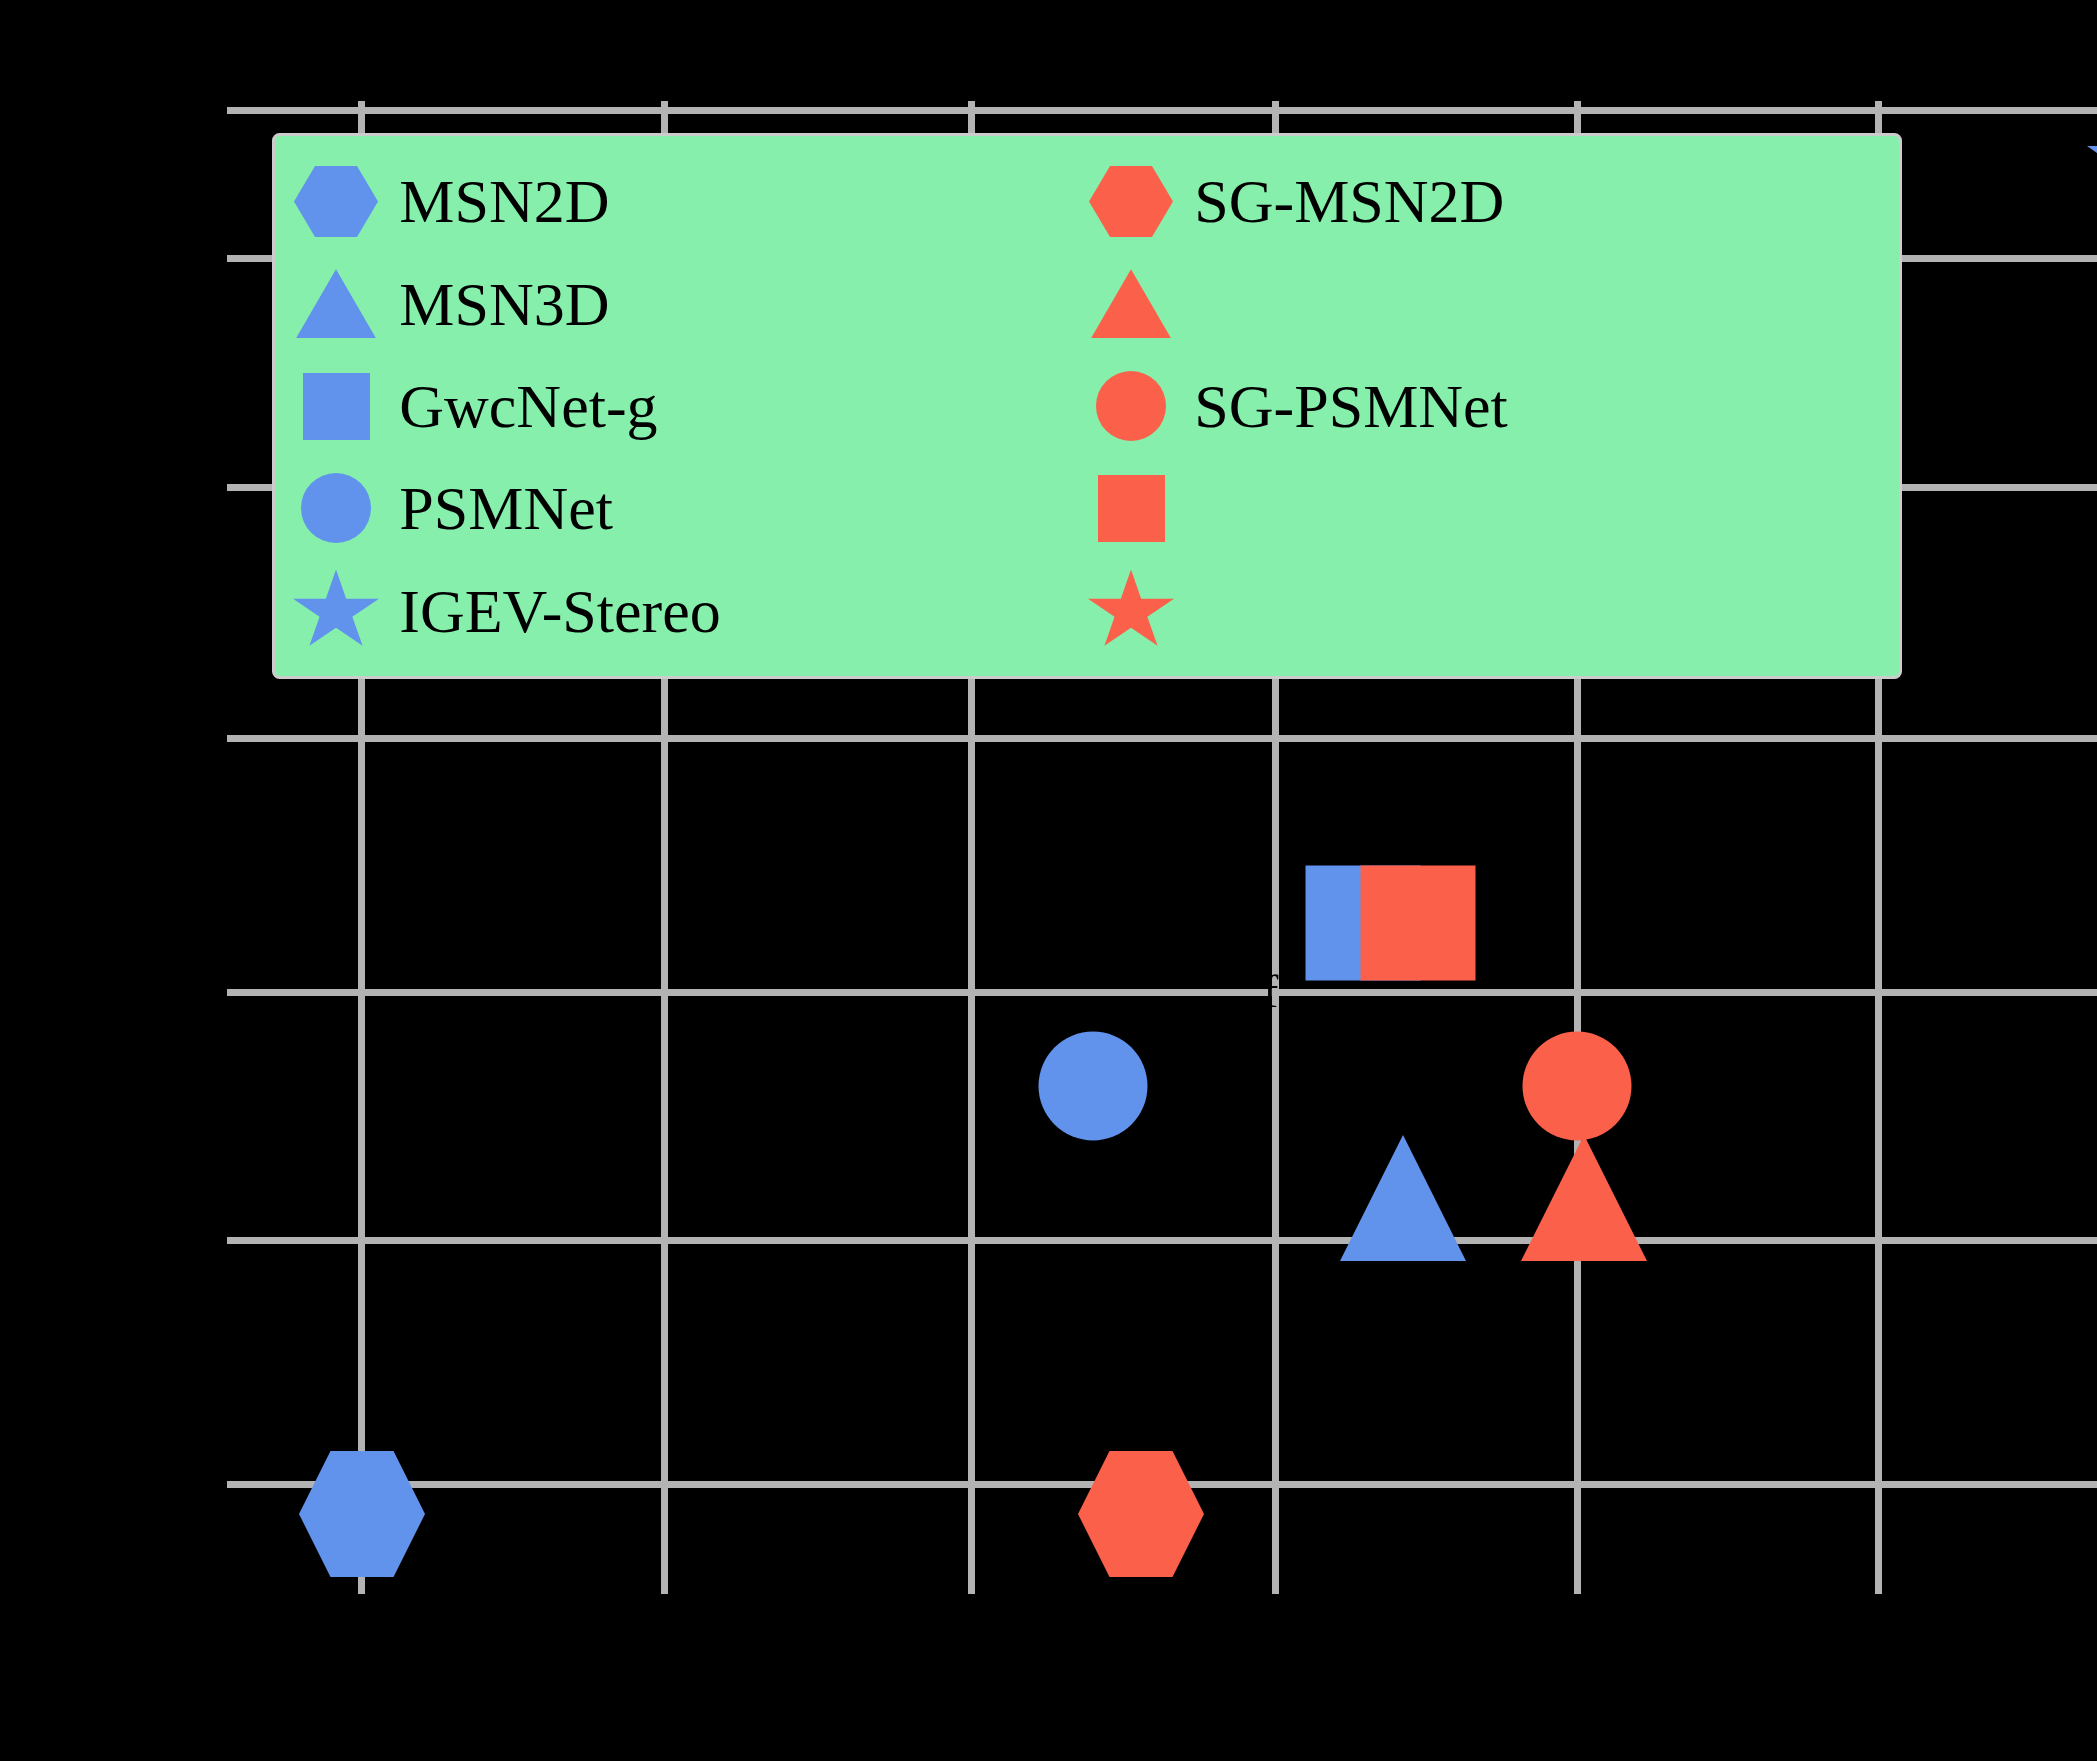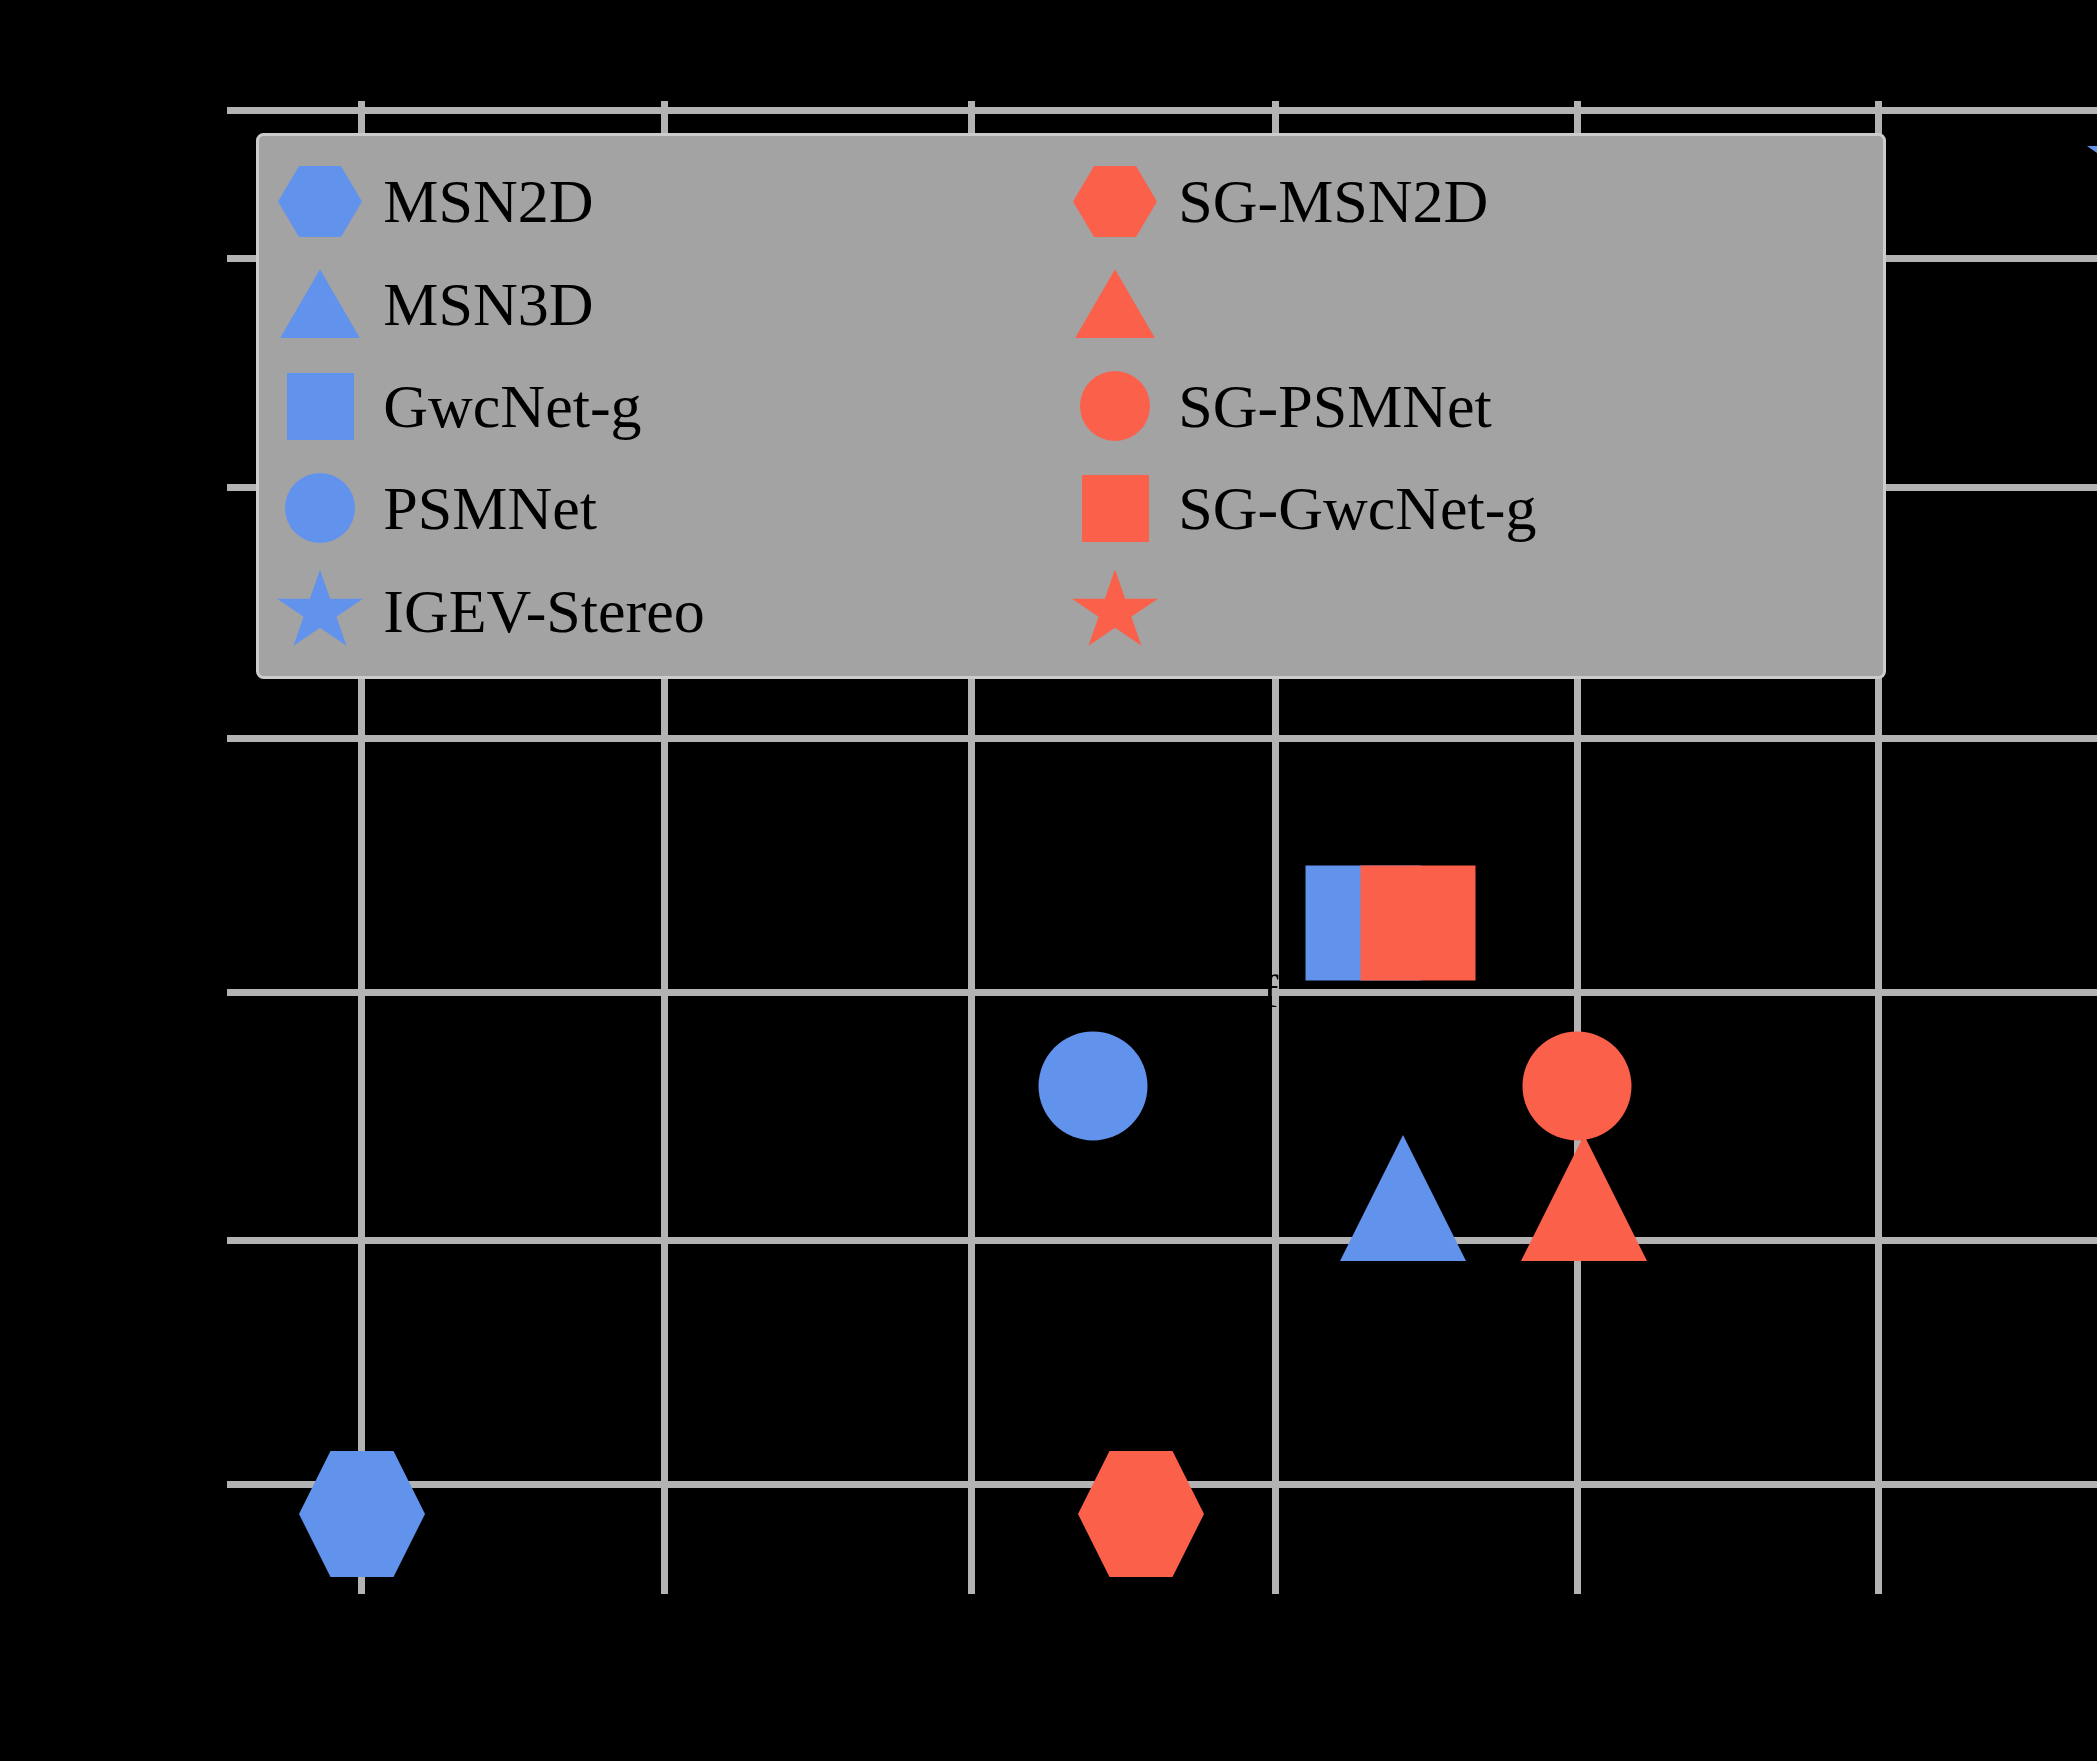--- a/index.html
+++ b/index.html
@@ -20,22 +20,22 @@
   .trishape{width:100%;height:100%;clip-path:polygon(50% 0%,100% 100%,0% 100%);}
   .sqshape{width:100%;height:100%;}
   .cirshape{width:100%;height:100%;border-radius:50%;}
   .starshape{width:100%;height:100%;
     clip-path:polygon(50% 0%,61.8% 35.5%,100% 35.5%,69% 57.5%,80.9% 93%,50% 71%,19.1% 93%,30.9% 57.5%,0% 35.5%,38.2% 35.5%);}
 
   
   .hiddentext{position:absolute;color:#000000;font-size:36px;white-space:nowrap;}
 
   
-  #legend{position:absolute;left:256px;top:133px;width:1630px;height:546px;
-    background:#a3a3a3;border:3.8px solid #cccccc;border-radius:7.6px;
+  #legend{position:absolute;left:272px;top:133px;width:1630px;height:546px;
+    background:#86efac;border:3.8px solid #cccccc;border-radius:7.6px;
     box-sizing:border-box;padding:14.3px 17px 14.3px 17px;}
   #legend-grid{display:grid;grid-template-columns:1fr 1fr;height:100%;}
   .legend-col{display:flex;flex-direction:column;justify-content:space-around;}
   .legend-entry{display:flex;align-items:center;height:97px;}
   .legend-swatch{width:88px;min-width:88px;height:88px;position:relative;
      display:flex;align-items:center;justify-content:center;}
   .legend-label{font-size:62px;color:#000000;line-height:1;margin-left:19.3px;
      font-family:"Liberation Serif", serif;white-space:nowrap;}
 </style>
 </head>
@@ -143,21 +143,20 @@
           <div class="legend-entry">
             <div class="legend-swatch">
               <div class="cirshape" style="width: 70px; height: 70px; background: rgb(251, 96, 75);"></div>
             </div>
             <div class="legend-label">SG-PSMNet</div>
           </div>
           <div class="legend-entry">
             <div class="legend-swatch">
               <div class="sqshape" style="width: 67px; height: 67px; background: rgb(251, 96, 75);"></div>
             </div>
-            <div class="legend-label">SG-GwcNet-g</div>
           </div>
           <div class="legend-entry">
             <div class="legend-swatch">
               <div class="starshape" style="width: 86px; height: 82px; background: rgb(251, 96, 75);"></div>
             </div>
           </div>
         </div>
     </div>
   </div>
 

